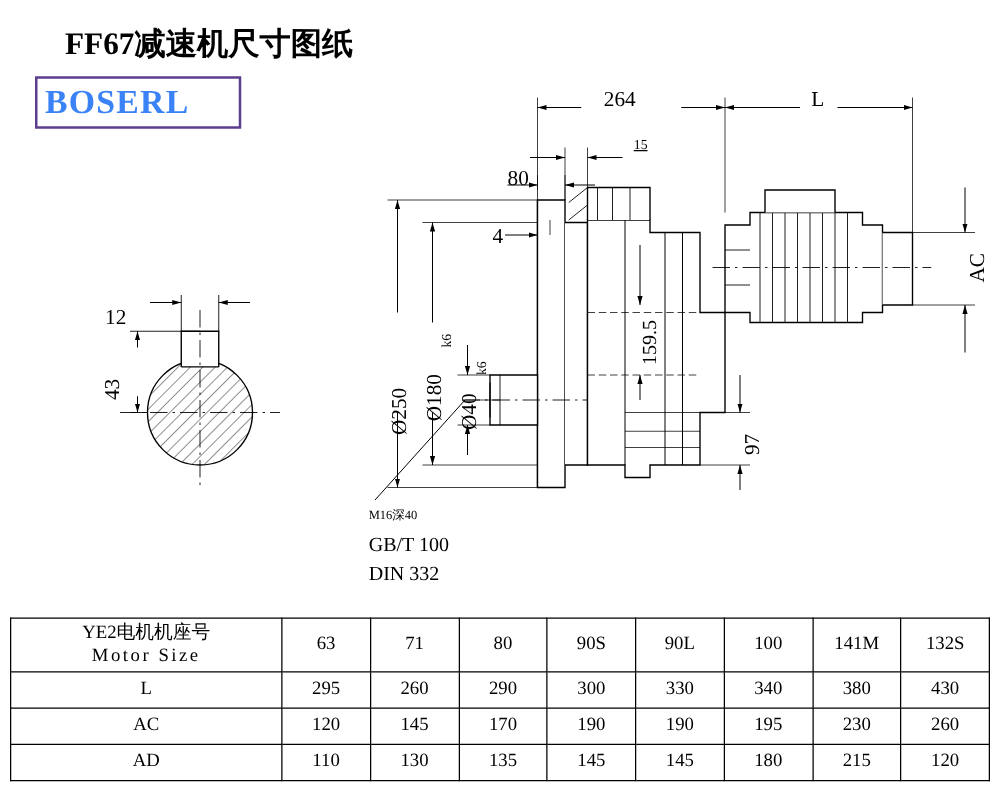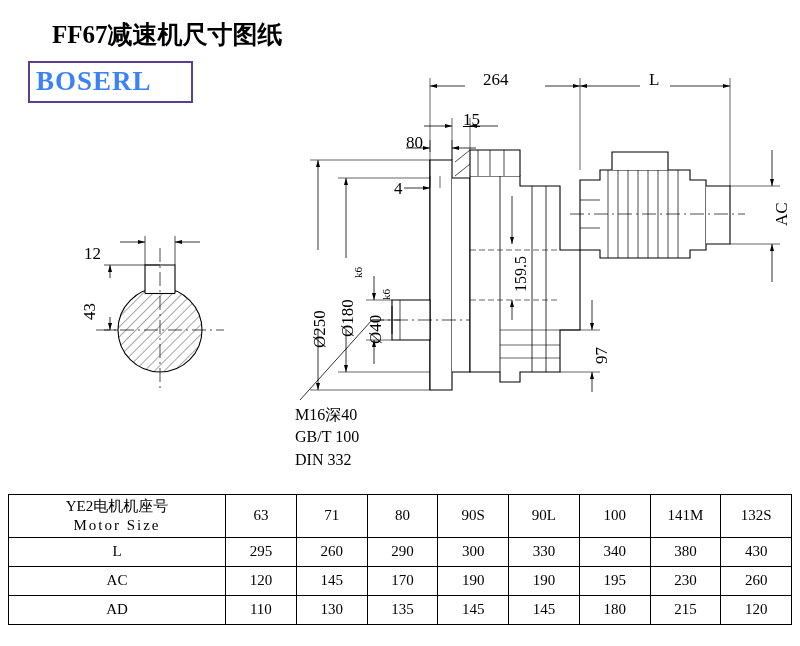--- a/index.html
+++ b/index.html
@@ -243,39 +243,39 @@
         <line x1="372" y1="320" x2="300" y2="400" stroke-width="0.8"></line>
       </g>
     </g>
   </svg>
 
   <div class="dimtext" style="left:84px; top:228px; font-size:17px;margin-top:16px;">12</div>
   <div class="dimtext" style="left:80px; top:320px; font-size:17px; transform:rotate(-90deg); transform-origin:left top;">43</div>
 
   <div class="dimtext" style="left:483px; top:70px; font-size:17px;">264</div>
   <div class="dimtext" style="left:649px; top:70px; font-size:17px;">L</div>
-  <div class="dimtext" style="left:463px; top:110px; font-size:17px;text-decoration:underline;">15</div>
+  <div class="dimtext" style="left:507px; top:110px; font-size:11px;text-decoration:underline;">15</div>
   <div class="dimtext" style="left:406px; top:133px; font-size:17px;">80</div>
   <div class="dimtext" style="left:394px; top:179px; font-size:17px;">4</div>
 
   <div class="dimtext" style="left:772px; top:226px; font-size:17px; transform:rotate(-90deg); transform-origin:left top;">AC</div>
 
   <div class="dimtext" style="left:512px; top:292px; font-size:16px; transform:rotate(-90deg); transform-origin:left top;">159.5</div>
 
   <div class="dimtext" style="left:592px; top:364px; font-size:17px; transform:rotate(-90deg); transform-origin:left top;">97</div>
 
   <div class="dimtext" style="left:310px; top:348px; font-size:17px; transform:rotate(-90deg); transform-origin:left top;">Ø250</div>
 
   <div class="dimtext" style="left:338px; top:337px; font-size:17px; transform:rotate(-90deg); transform-origin:left top;">Ø180</div>
   <div class="dimtext" style="left:352px; top:278px; font-size:11px; transform:rotate(-90deg); transform-origin:left top;">k6</div>
 
   <div class="dimtext" style="left:366px; top:344px; font-size:17px; transform:rotate(-90deg); transform-origin:left top;">Ø40</div>
   <div class="dimtext" style="left:380px; top:300px; font-size:11px; transform:rotate(-90deg); transform-origin:left top;">k6</div>
 
-  <div class="dimtext cjk" style="left:295px; top:405px; font-size:16px;">M16深40</div>
+  <div class="dimtext cjk" style="left:295px; top:405px; font-size:10px;">M16深40</div>
   <div class="dimtext" style="left:295px; top:428px; font-size:16px;">GB/T 100</div>
   <div class="dimtext" style="left:295px; top:451px; font-size:16px;">DIN 332</div>
 
   <table id="spec-table">
     <tbody>
       <tr>
         <td class="rowhead">
           <div class="cjk">YE2电机机座号</div>
           <div style="letter-spacing:2px;">Motor Size</div>
         </td>

